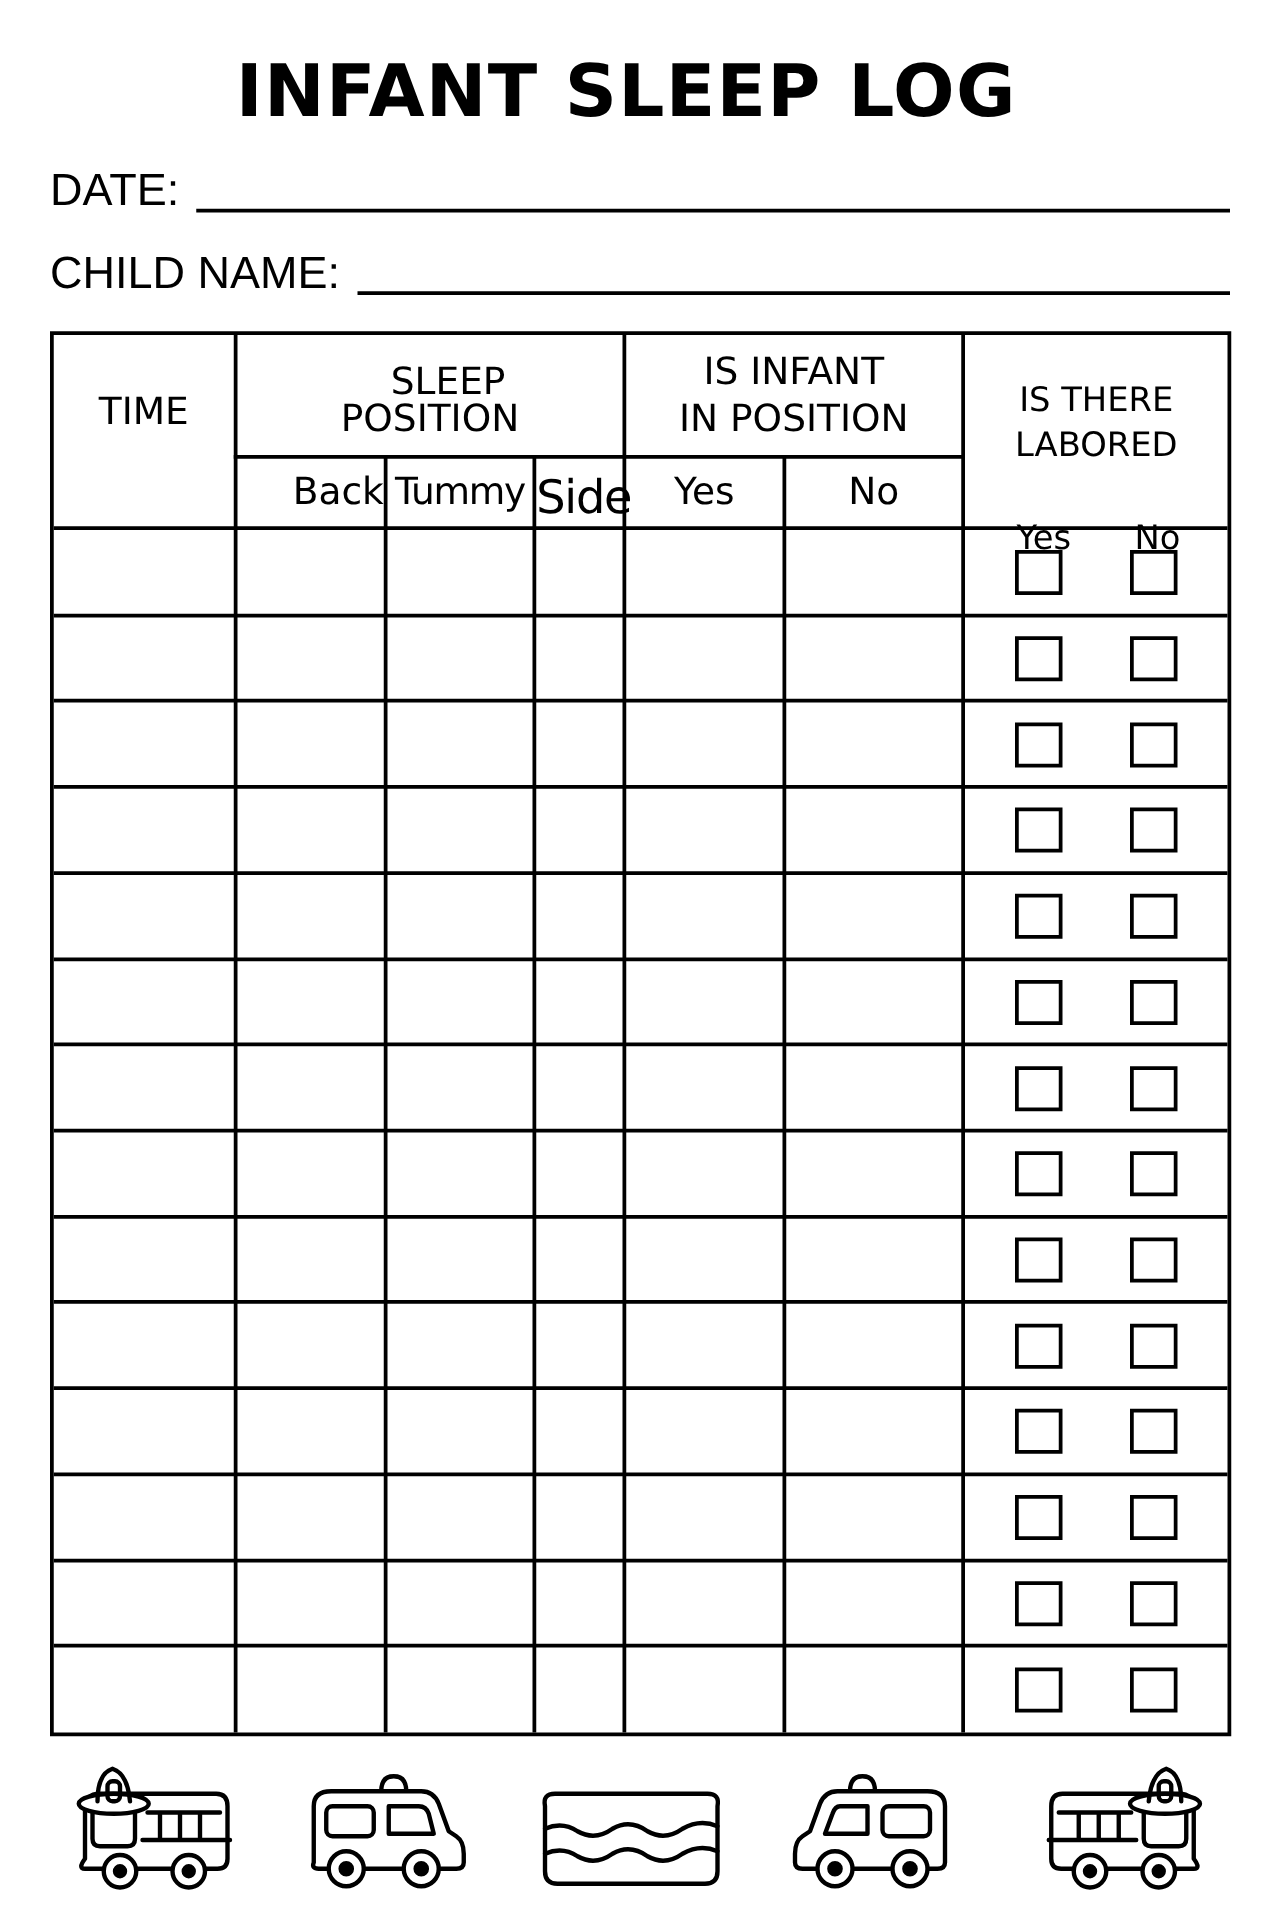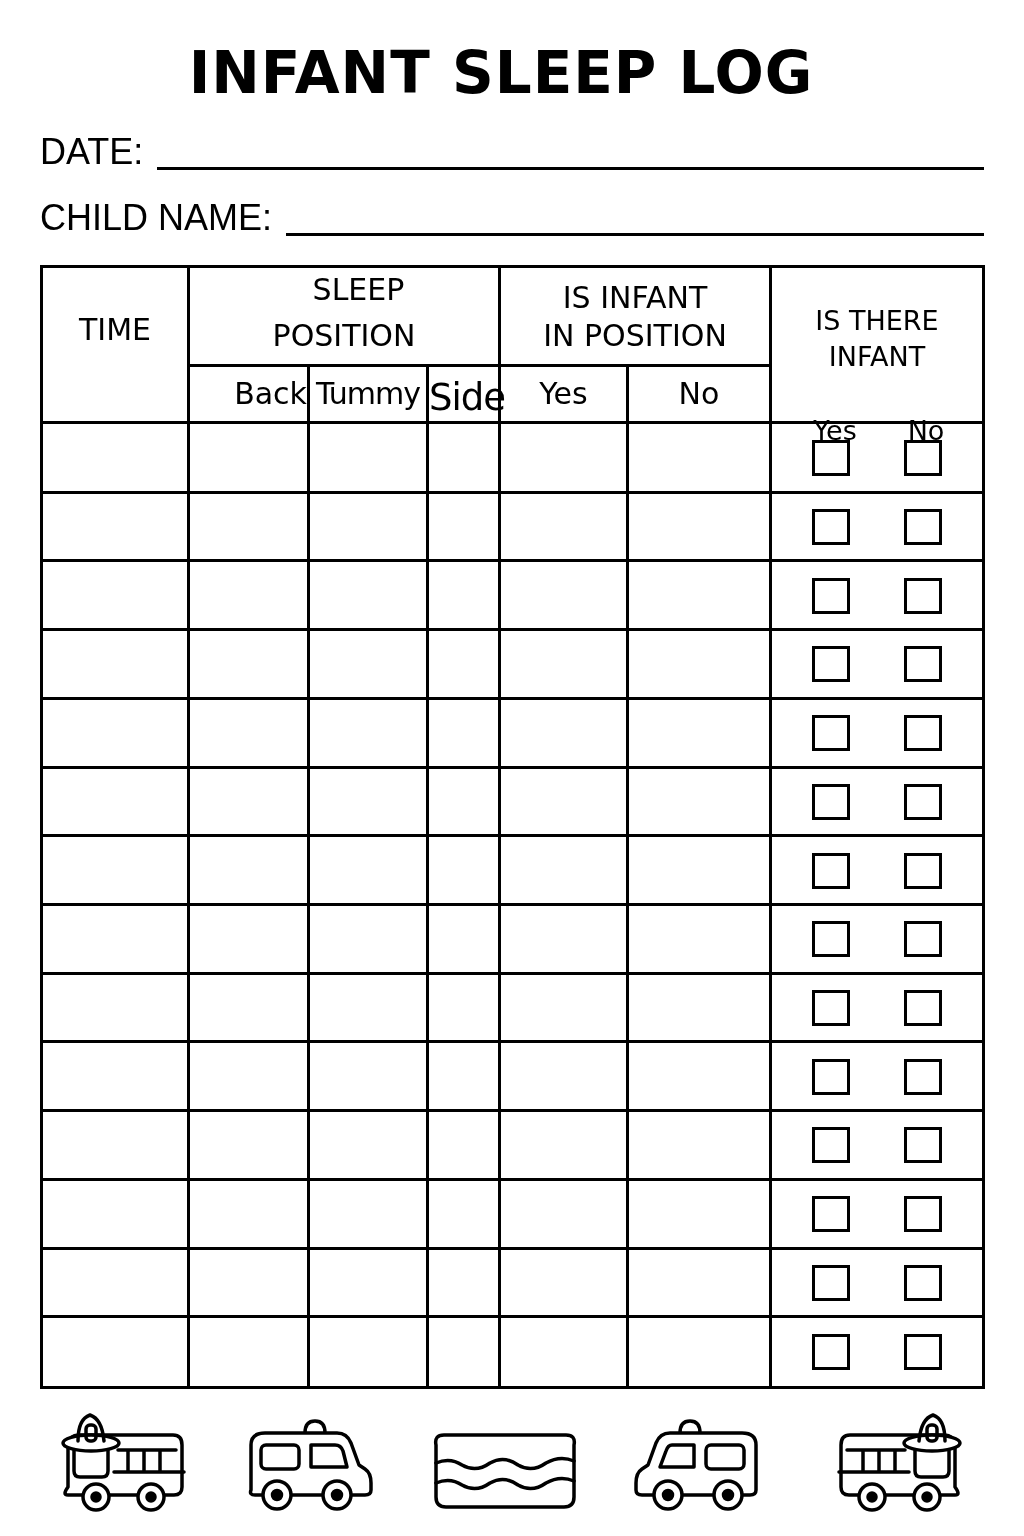--- a/index.html
+++ b/index.html
@@ -56,33 +56,33 @@
   <div class="vline" style="left:383px; top:97px; width:3px; height:1021px;"></div>
   <div class="vline" style="left:455px; top:0; width:3px; height:1118px;"></div>
   <div class="vline" style="left:583px; top:97px; width:3px; height:1021px;"></div>
   <div class="vline" style="left:726px; top:0; width:3px; height:1118px;"></div>
 
   <div class="hline" style="left:144px; top:96px; width:585px; height:3px;"></div>
   <div class="hline" style="left:0; top:153px; width:939px; height:3px;"></div>
 
   <div class="cell-text hdr-main" style="left:0; top:44px; width:144px;">TIME</div>
 
-  <div class="cell-text hdr-main" style="left:147px; top:4px; width:337px;">SLEEP</div>
+  <div class="cell-text hdr-main" style="left:147px; top:20px; width:337px;">SLEEP</div>
   <div class="cell-text hdr-main" style="left:147px; top:50px; width:308px;">POSITION</div>
   <div class="cell-text hdr-sub" style="left:147px; top:108px; width:117px;text-align:right;">Back</div>
   <div class="cell-text hdr-sub" style="left:267px; top:108px; width:116px; letter-spacing:-1px;">Tummy</div>
   <div class="cell-text hdr-sub" style="left:386px; top:108px; width:69px; font-size:37px; letter-spacing:-1px;">Side</div>
 
   <div class="cell-text hdr-main" style="left:458px; top:12px; width:268px;">IS INFANT</div>
   <div class="cell-text hdr-main" style="left:458px; top:50px; width:268px;">IN POSITION</div>
   <div class="cell-text hdr-sub" style="left:458px; top:108px; width:125px;">Yes</div>
   <div class="cell-text hdr-sub" style="left:586px; top:108px; width:140px;">No</div>
 
   <div class="cell-text hdr-small" style="left:729px; top:10px; width:210px;">IS THERE</div>
-  <div class="cell-text hdr-small" style="left:729px; top:46px; width:210px;">INFANT</div>
+  <div class="cell-text hdr-small" style="left:729px; top:46px; width:210px;">LABORED</div>
   <div class="cell-text hdr-small" style="left:762px; top:120px; width:60px;">Yes</div>
   <div class="cell-text hdr-small" style="left:853px; top:120px; width:60px;">No</div>
 
   <div id="rows" style="position:absolute; left:0; top:156px; width:939px; height:962px;">
       <div class="body-row" style="top: 0px; height: 68.7143px;">
         <div class="cell" style="left: 0px; width: 144px;"></div>
         <div class="cell" style="left: 147px; width: 117px;"></div>
         <div class="cell" style="left: 267px; width: 116px;"></div>
         <div class="cell" style="left: 386px; width: 69px;"></div>
         <div class="cell" style="left: 458px; width: 125px;"></div>

